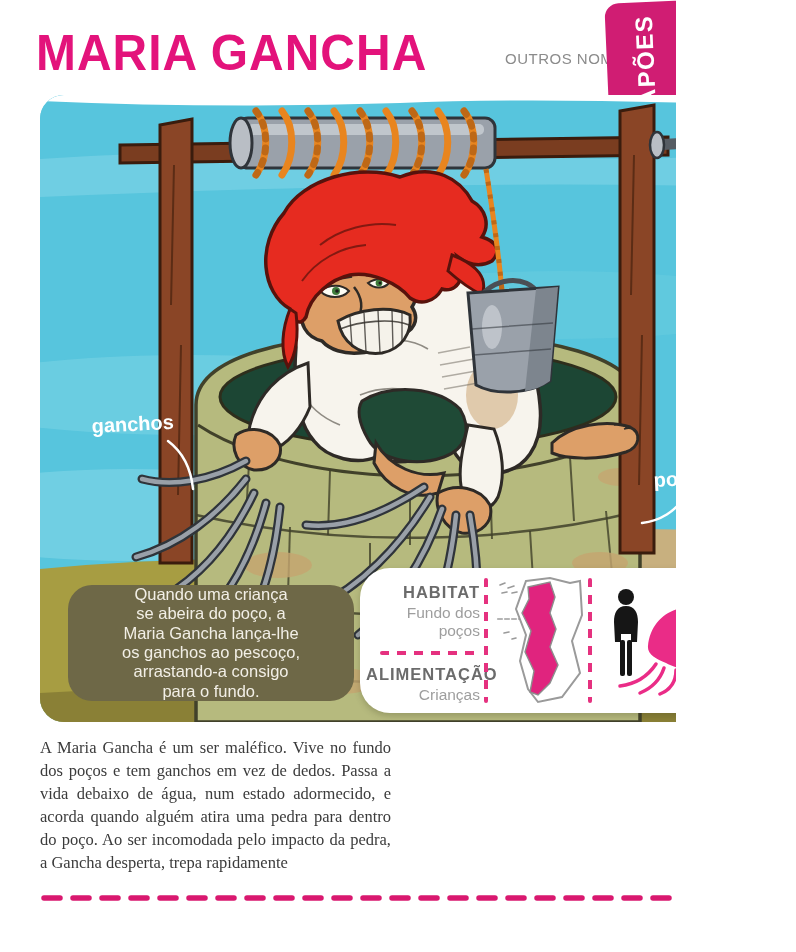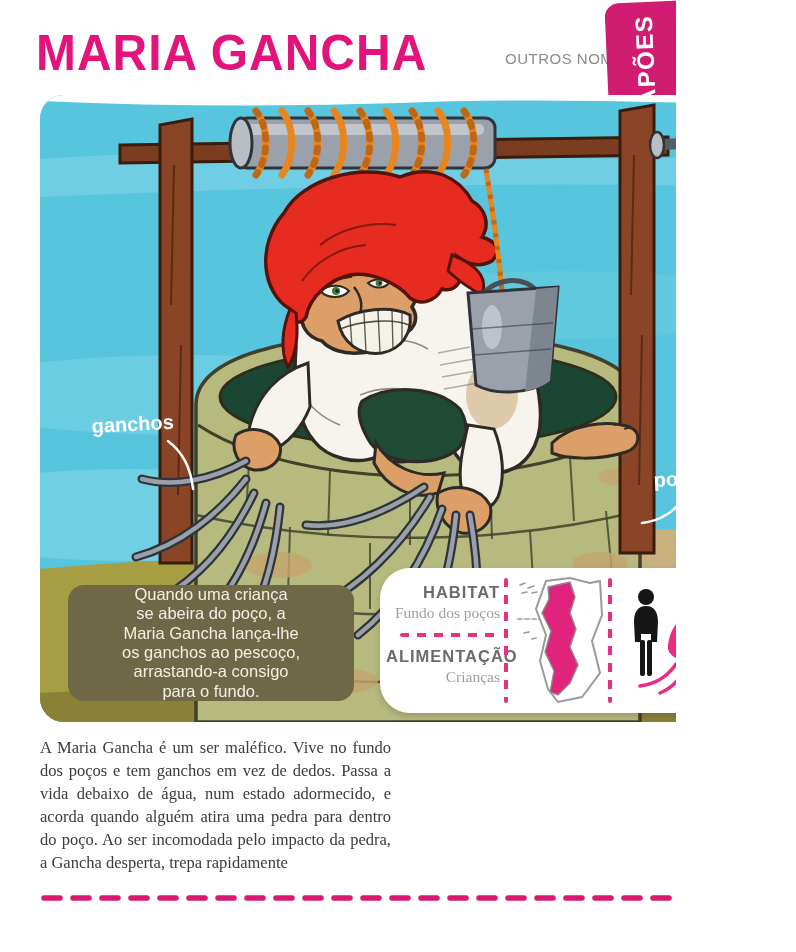--- a/index.html
+++ b/index.html
@@ -20,30 +20,30 @@
             white-space:nowrap;color:#fff;font-weight:bold;font-size:24px;letter-spacing:1.5px;}
 
   
   .illustration{position:absolute;left:40px;top:95px;width:708px;height:627px;
                 border-radius:24px;overflow:hidden;background:#57c5dd;}
   svg.scene{display:block;width:708px;height:627px;}
   .lbl{font:bold 20px "Liberation Sans",sans-serif;fill:#ffffff;}
 
   
   .caption-box{position:absolute;left:68px;top:585px;width:286px;height:116px;background:#6e6847;
-               border-radius:16px;display:flex;align-items:center;justify-content:center;}
+               border-radius:24px;display:flex;align-items:center;justify-content:center;}
   .caption-box p{margin:0;color:#f2efe6;font-size:16.5px;line-height:1.18;text-align:center;
                  white-space:pre-line;}
 
   
   .info-box{position:absolute;left:360px;top:568px;width:386px;height:145px;background:#fff;
-            border-radius:30px;box-shadow:0 3px 6px rgba(60,60,30,.25);margin-left:20px;}
+            border-radius:30px;box-shadow:0 3px 6px rgba(60,60,30,.25);}
   .info-labels{position:absolute;left:6px;top:15px;width:114px;text-align:right;}
   .info-label{font-size:16.5px;font-weight:bold;color:#6b6b6b;letter-spacing:1px;}
-  .info-value{font-size:15.5px;color:#9e9e9e;margin-top:2px;font-family:Liberation Serif, serif;}
+  .info-value{font-size:15.5px;color:#9e9e9e;margin-top:2px;}
   .h-divider{height:4px;margin:11px 0 10px 14px;border-radius:2px;
              background:repeating-linear-gradient(90deg,#e5317f 0 9px,transparent 9px 17px);}
   .vline{position:absolute;top:10px;bottom:10px;width:4px;border-radius:2px;
          background:repeating-linear-gradient(#e5317f 0 9px,transparent 9px 17px);}
   .v1{left:124px;} .v2{left:228px;}
   .map-svg{position:absolute;left:132px;top:5px;width:92px;height:134px;}
   .sil-svg{position:absolute;left:236px;top:16px;width:146px;height:112px;}
 
   
   .columns{position:absolute;left:40px;top:736px;width:718px;display:flex;gap:16px;}

